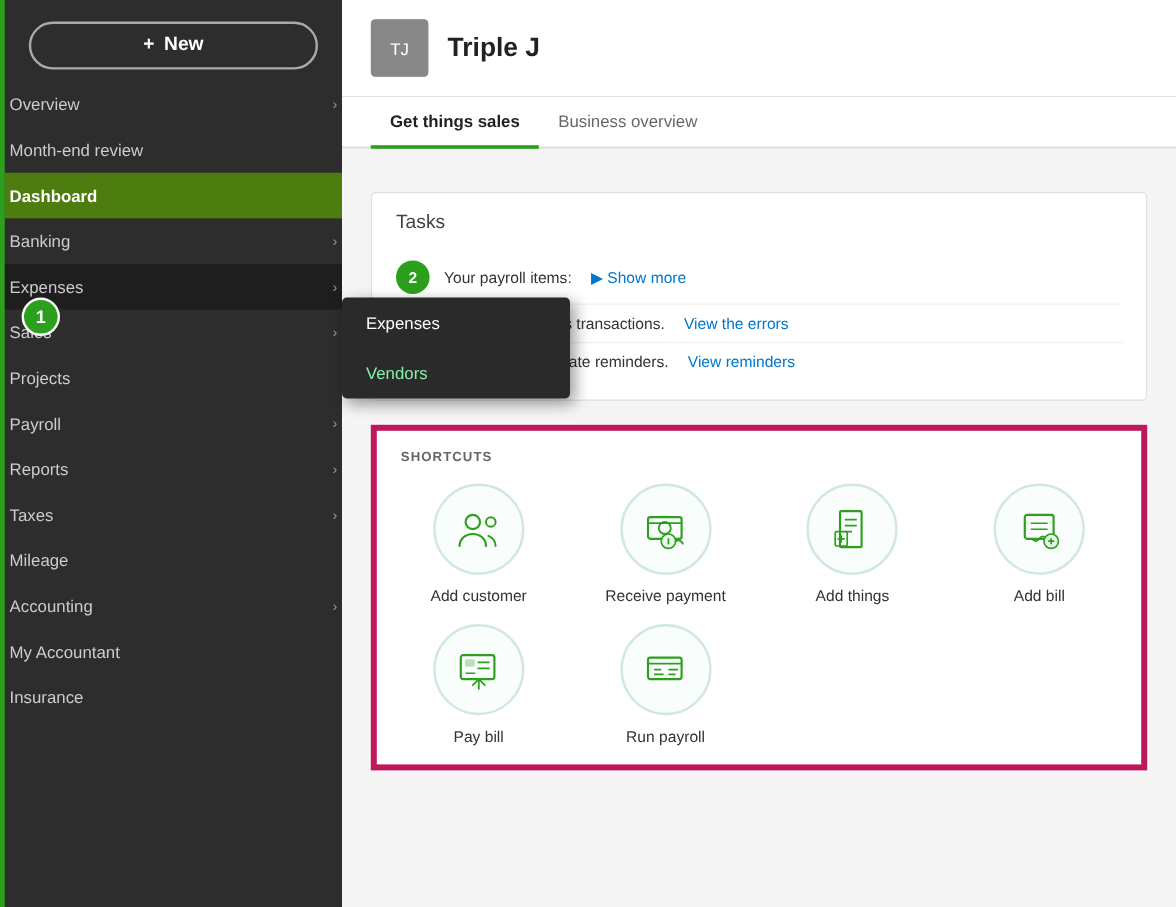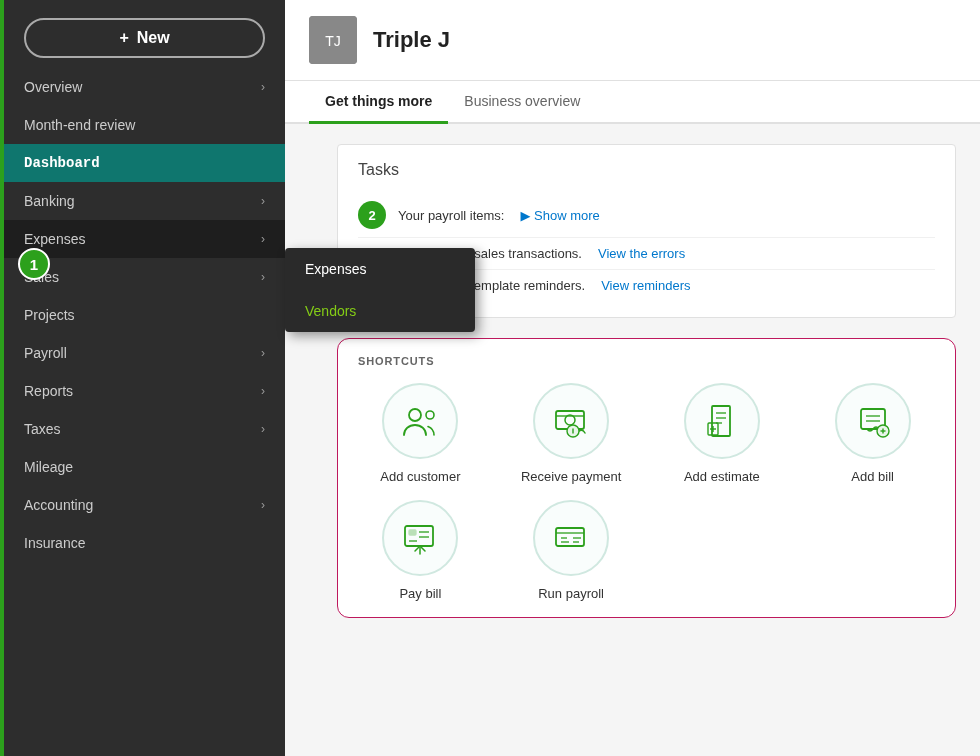--- a/index.html
+++ b/index.html
@@ -53,32 +53,31 @@
       font-weight: 600;
       padding: 9px 40px;
       cursor: pointer;
       width: 100%;
     }
 
     .nav-item {
       display: flex;
       align-items: center;
       justify-content: space-between;
-      padding: 11px 20px;
+      padding: 11px 4px;
       color: #ccc;
       font-size: 14px;
       cursor: pointer;
       position: relative;
     }
 
     .nav-item.active {
-      background: #0f766e;
+      background: #4d7c0f;
       color: white;
       font-weight: 700;
-      font-family: Liberation Mono, monospace;
     }
 
     .nav-item.open-menu {
       background: #1e1e1e;
     }
 
     .nav-chevron {
       color: #999;
       font-size: 12px;
     }
@@ -90,21 +89,21 @@
       top: 248px;
       width: 190px;
       background: #2a2a2a;
       border-radius: 4px;
       z-index: 200;
       box-shadow: 4px 4px 12px rgba(0,0,0,0.4);
     }
 
     .dropdown-item {
       padding: 13px 20px;
-      color: #84cc16;
+      color: #86efac;
       font-size: 14px;
       cursor: pointer;
     }
 
     .dropdown-item.selected {
       color: white;
       font-weight: 500;
     }
 
     
@@ -165,23 +164,22 @@
     }
 
     .tab.active {
       color: #222;
       border-bottom: 3px solid #2ca01c;
       font-weight: 600;
     }
 
     
     .content {
-      padding: 20px 24px;
+      padding: 36px 24px;
       flex: 1;
-      margin-left: 28px;
     }
 
     
     .tasks-section {
       background: white;
       border-radius: 4px;
       border: 1px solid #e0e0e0;
       padding: 16px 20px;
       margin-bottom: 20px;
     }
@@ -225,22 +223,22 @@
     .task-link {
       color: #0077cc;
       text-decoration: none;
       font-size: 13px;
       margin-left: 4px;
     }
 
     
     .shortcuts-section {
       background: white;
-      border-radius: 12px;
-      border: 1px solid #be185d;
+      border-radius: 0;
+      border: 5px solid #be185d;
       padding: 16px 20px;
     }
 
     .shortcuts-title {
       font-size: 11px;
       font-weight: 700;
       color: #666;
       letter-spacing: 0.08em;
       margin-bottom: 16px;
       text-transform: uppercase;
@@ -331,20 +329,23 @@
   <div class="nav-item">
     <span>Taxes</span>
     <span class="nav-chevron">›</span>
   </div>
   <div class="nav-item">
     <span>Mileage</span>
   </div>
   <div class="nav-item">
     <span>Accounting</span>
     <span class="nav-chevron">›</span>
+  </div>
+  <div class="nav-item">
+    <span>My Accountant</span>
   </div>
   <div class="nav-item">
     <span>Insurance</span>
   </div>
 </div>
 
 <div class="dropdown-menu">
   <div class="dropdown-item selected">
     <span>Expenses</span>
   </div>
@@ -360,21 +361,21 @@
       <svg viewBox="0 0 48 48" width="48" height="48" xmlns="http://www.w3.org/2000/svg">
         <rect width="48" height="48" fill="#888"></rect>
         <text x="50%" y="55%" text-anchor="middle" fill="white" font-size="14" font-family="sans-serif" dominant-baseline="middle">TJ</text>
       </svg>
     </div>
     <span class="company-name">Triple J</span>
   </div>
 
   <div class="tabs">
     <div class="tab active">
-      <span>Get things more</span>
+      <span>Get things sales</span>
     </div>
     <div class="tab">
       <span>Business overview</span>
     </div>
   </div>
 
   <div class="content">
 
     <div class="tasks-section">
       <div class="tasks-title">Tasks</div>
@@ -433,21 +434,21 @@
             <svg viewBox="0 0 40 40" fill="none" xmlns="http://www.w3.org/2000/svg">
               <rect x="10" y="5" width="18" height="30" rx="1" stroke="#2ca01c" stroke-width="1.8"></rect>
               <line x1="14" y1="12" x2="24" y2="12" stroke="#2ca01c" stroke-width="1.3"></line>
               <line x1="14" y1="17" x2="24" y2="17" stroke="#2ca01c" stroke-width="1.3"></line>
               <line x1="14" y1="22" x2="20" y2="22" stroke="#2ca01c" stroke-width="1.3"></line>
               <rect x="6" y="22" width="10" height="12" rx="1" fill="none" stroke="#2ca01c" stroke-width="1.4"></rect>
               <line x1="11" y1="25" x2="11" y2="31" stroke="#2ca01c" stroke-width="1.4"></line>
               <line x1="8" y1="28" x2="14" y2="28" stroke="#2ca01c" stroke-width="1.4"></line>
             </svg>
           </div>
-          <span class="shortcut-label">Add estimate</span>
+          <span class="shortcut-label">Add things</span>
         </div>
 
         <div class="shortcut-item">
           <div class="shortcut-icon">
             <svg viewBox="0 0 40 40" fill="none" xmlns="http://www.w3.org/2000/svg">
               <rect x="8" y="8" width="24" height="20" rx="2" stroke="#2ca01c" stroke-width="1.8"></rect>
               <line x1="13" y1="15" x2="27" y2="15" stroke="#2ca01c" stroke-width="1.3"></line>
               <line x1="13" y1="20" x2="27" y2="20" stroke="#2ca01c" stroke-width="1.3"></line>
               <path d="M14 28 Q17 32 20 28 Q23 24 26 28" stroke="#2ca01c" stroke-width="1.5" fill="none" stroke-linecap="round"></path>
               <circle cx="30" cy="30" r="6" fill="#e8f5e9" stroke="#2ca01c" stroke-width="1.4"></circle>

